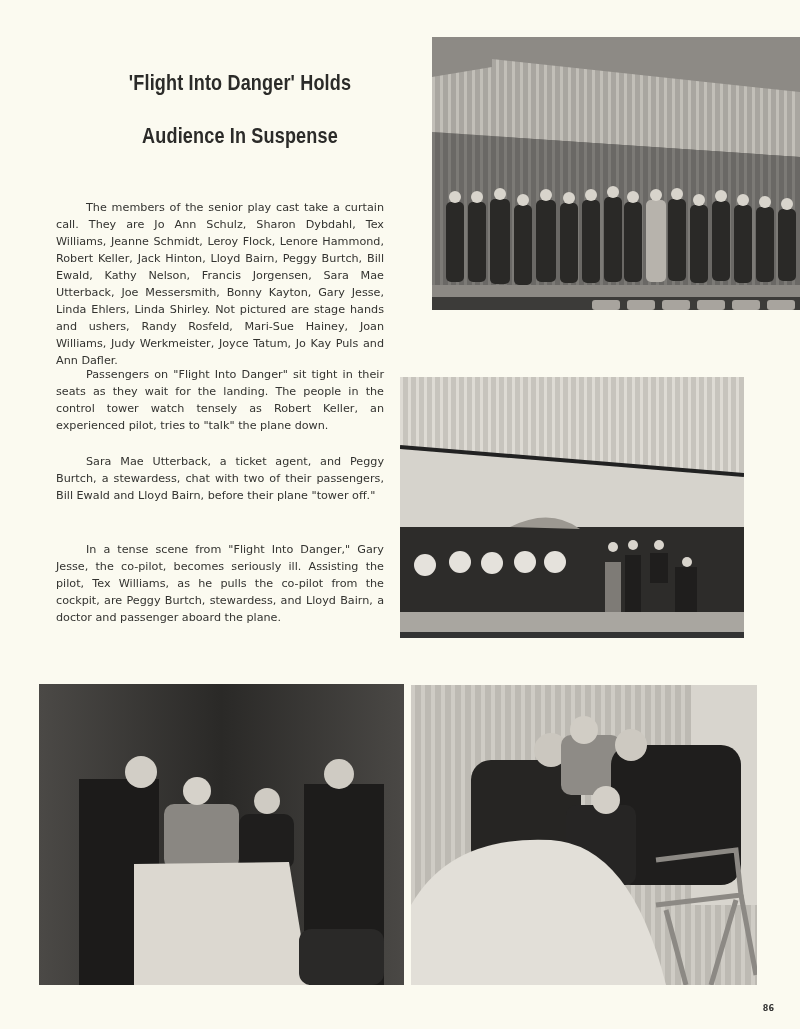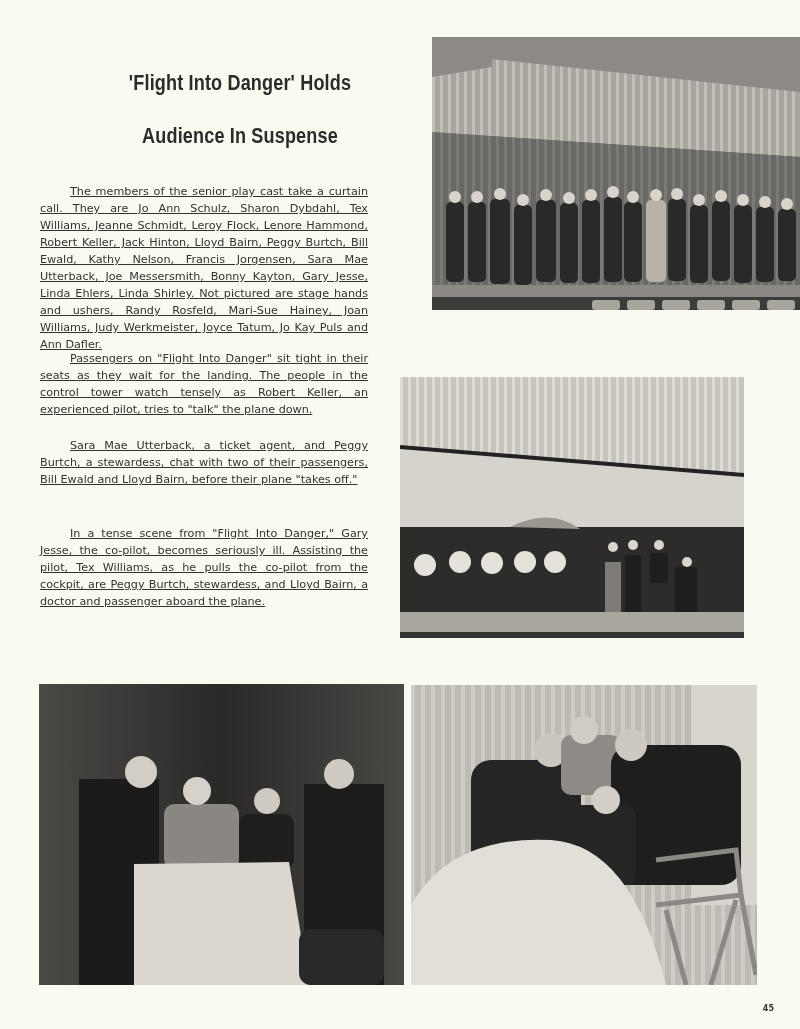--- a/index.html
+++ b/index.html
@@ -28,22 +28,21 @@
   .headline.l2 { top: 123px; }
   .para {
     position: absolute;
     left: 40px; width: 328px;
     font-family: "DejaVu Sans", sans-serif;
     font-size: 11.2px;
     line-height: 17px;
     text-align: justify;
     color: #333330;
     text-indent: 30px;
-    margin: 0;
-    text-decoration: underline;
+    margin: 16px;
   }
   .p1 { top: 183px; }
   .p2 { top: 350px; }
   .p3 { top: 437px; }
   .p4 { top: 525px; }
 
   .photo {
     position: absolute;
     overflow: hidden;
     background: #777;
@@ -66,21 +65,21 @@
 </head>
 <body>
 
 <div>
   <div class="headline l1">'Flight Into Danger' Holds</div>
   <div class="headline l2">Audience In Suspense</div>
 </div>
 
 <p class="para p1">The members of the senior play cast take a curtain call. They are Jo Ann Schulz, Sharon Dybdahl, Tex Williams, Jeanne Schmidt, Leroy Flock, Lenore Hammond, Robert Keller, Jack Hinton, Lloyd Bairn, Peggy Burtch, Bill Ewald, Kathy Nelson, Francis Jorgensen, Sara Mae Utterback, Joe Messersmith, Bonny Kayton, Gary Jesse, Linda Ehlers, Linda Shirley. Not pictured are stage hands and ushers, Randy Rosfeld, Mari-Sue Hainey, Joan Williams, Judy Werkmeister, Joyce Tatum, Jo Kay Puls and Ann Dafler.</p>
 <p class="para p2">Passengers on "Flight Into Danger" sit tight in their seats as they wait for the landing. The people in the control tower watch tensely as Robert Keller, an experienced pilot, tries to "talk" the plane down.</p>
-<p class="para p3">Sara Mae Utterback, a ticket agent, and Peggy Burtch, a stewardess, chat with two of their passengers, Bill Ewald and Lloyd Bairn, before their plane "takes off."</p>
+<p class="para p3">Sara Mae Utterback, a ticket agent, and Peggy Burtch, a stewardess, chat with two of their passengers, Bill Ewald and Lloyd Bairn, before their plane "tower off."</p>
 <p class="para p4">In a tense scene from "Flight Into Danger," Gary Jesse, the co-pilot, becomes seriously ill. Assisting the pilot, Tex Williams, as he pulls the co-pilot from the cockpit, are Peggy Burtch, stewardess, and Lloyd Bairn, a doctor and passenger aboard the plane.</p>
 
 <div class="photo photo-curtain-call" title="Senior play cast curtain call on stage">
   <svg viewBox="0 0 368 273" preserveAspectRatio="none">
     <defs>
       <pattern id="pleats1" width="8" height="10" patternUnits="userSpaceOnUse">
         <rect width="8" height="10" fill="#6a6865"></rect>
         <rect x="0" width="3" height="10" fill="#7c7a76"></rect>
       </pattern>
       <pattern id="valance1" width="8" height="10" patternUnits="userSpaceOnUse">
@@ -224,13 +223,13 @@
     <path d="M0,300 L0,220 Q40,150 140,155 Q220,160 255,300 Z" fill="#e2dfd8"></path>
     <g stroke="#8c8984" stroke-width="5" fill="none">
       <path d="M245,175 L325,165 L330,210 L245,220"></path>
       <path d="M255,225 L275,300"></path>
       <path d="M325,215 L300,300"></path>
       <path d="M330,210 L345,290"></path>
     </g>
   </svg>
 </div>
 
-<div class="page-number">45</div>
+<div class="page-number">86</div>
 
 </body></html>

